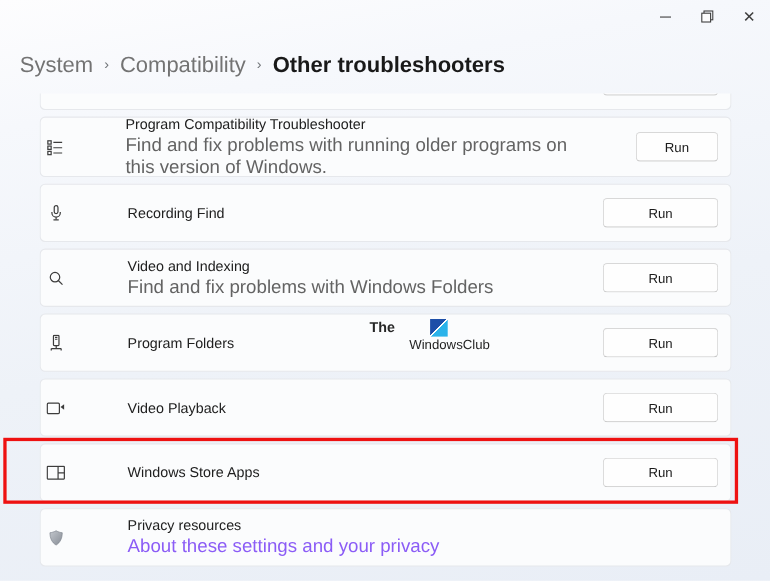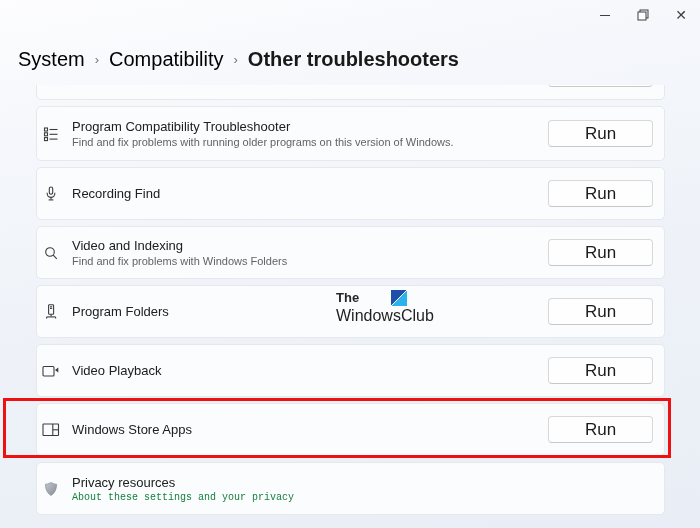--- a/index.html
+++ b/index.html
@@ -11,53 +11,53 @@
     overflow:hidden;
     color:#1b1b1b;
   }
   
   .titlebar { position:absolute; top:0; left:0; right:0; height:30px; display:flex; justify-content:flex-end; }
   .cap-btn { width:38px; height:30px; display:flex; align-items:center; justify-content:center; color:#3f3f3f; }
   .min-glyph { display:block; width:10px; height:1px; background:#3f3f3f; }
   .close-glyph { font-size:14px; line-height:1; color:#3f3f3f; }
   
   .breadcrumb { position:absolute; top:48px; left:18px; display:flex; align-items:baseline; gap:10px; font-size:20px; }
-  .crumb { color:#000000; }
+  .crumb { color:#737373; }
   .crumb-sep { color:#717579; font-size:13px; transform:translateY(-2px); }
   .crumb-current { color:#191919; font-weight:700;text-align:center; }
   
   .viewport { position:absolute; top:85px; left:36px; width:629px; height:443px; overflow:hidden; }
   .card {
     background:#fbfcfd; border:1px solid #e6e8ec; border-radius:5px;
-    height:53px; margin-bottom:6px; display:flex; align-items:center; padding:0 11px 0 5px;
+    height:53px; margin-bottom:6px; display:flex; align-items:center; padding:0 11px 0 5px;gap:44px;
   }
   .card-first { margin-top:-38px; }
   .card-tall { height:55px; }
   .icon-box { width:18px; display:flex; justify-content:center; margin-right:12px; color:#3c3c3c; }
   .row-text { display:flex; flex-direction:column; gap:2px; }
   .row-title { font-size:13px; color:#202020; }
-  .row-desc { font-size:11px; color:#636363; }
+  .row-desc { font-size:17px; color:#636363; }
   .run-btn {
     margin-left:auto; width:105px; height:27px; background:#fefefe;
     border:1px solid #d8d8d8; border-bottom-color:#c8c8c8; border-radius:4px;
-    font-size:17px; color:#1b1b1b; display:flex; align-items:center; justify-content:center;
+    font-size:12px; color:#1b1b1b; display:flex; align-items:center; justify-content:center;
     font-family:"Liberation Sans", sans-serif;
   }
-  .link { font-size:10px; color:#15803d;font-family:Liberation Mono, monospace; }
+  .link { font-size:17px; color:#8b5cf6; }
   
   .highlight-box {
     position:absolute; left:3px; top:398px; width:668px; height:60px;
     border:3px solid #ee1111; z-index:5; pointer-events:none;
   }
   
   .watermark { position:absolute; left:336px; top:290px; z-index:4; line-height:1.25; }
   .wm-top { display:flex; align-items:flex-start; gap:32px; }
   .wm-the { font-size:13px; font-weight:700; color:#262626; }
   .wm-logo { width:16px; height:16px; background:linear-gradient(135deg,#1d4fa8 47%,#ffffff 47%,#ffffff 53%,#2bb3ea 53%); }
-  .wm-club { font-size:16px; color:#1f1f1f; }
+  .wm-club { font-size:12px; color:#1f1f1f;margin-left:36px; }
   svg { display:block; }
 </style>
 </head>
 <body>
 
 <div class="titlebar">
   <div class="cap-btn">
       <span class="min-glyph"></span>
     </div>
   <div class="cap-btn">

